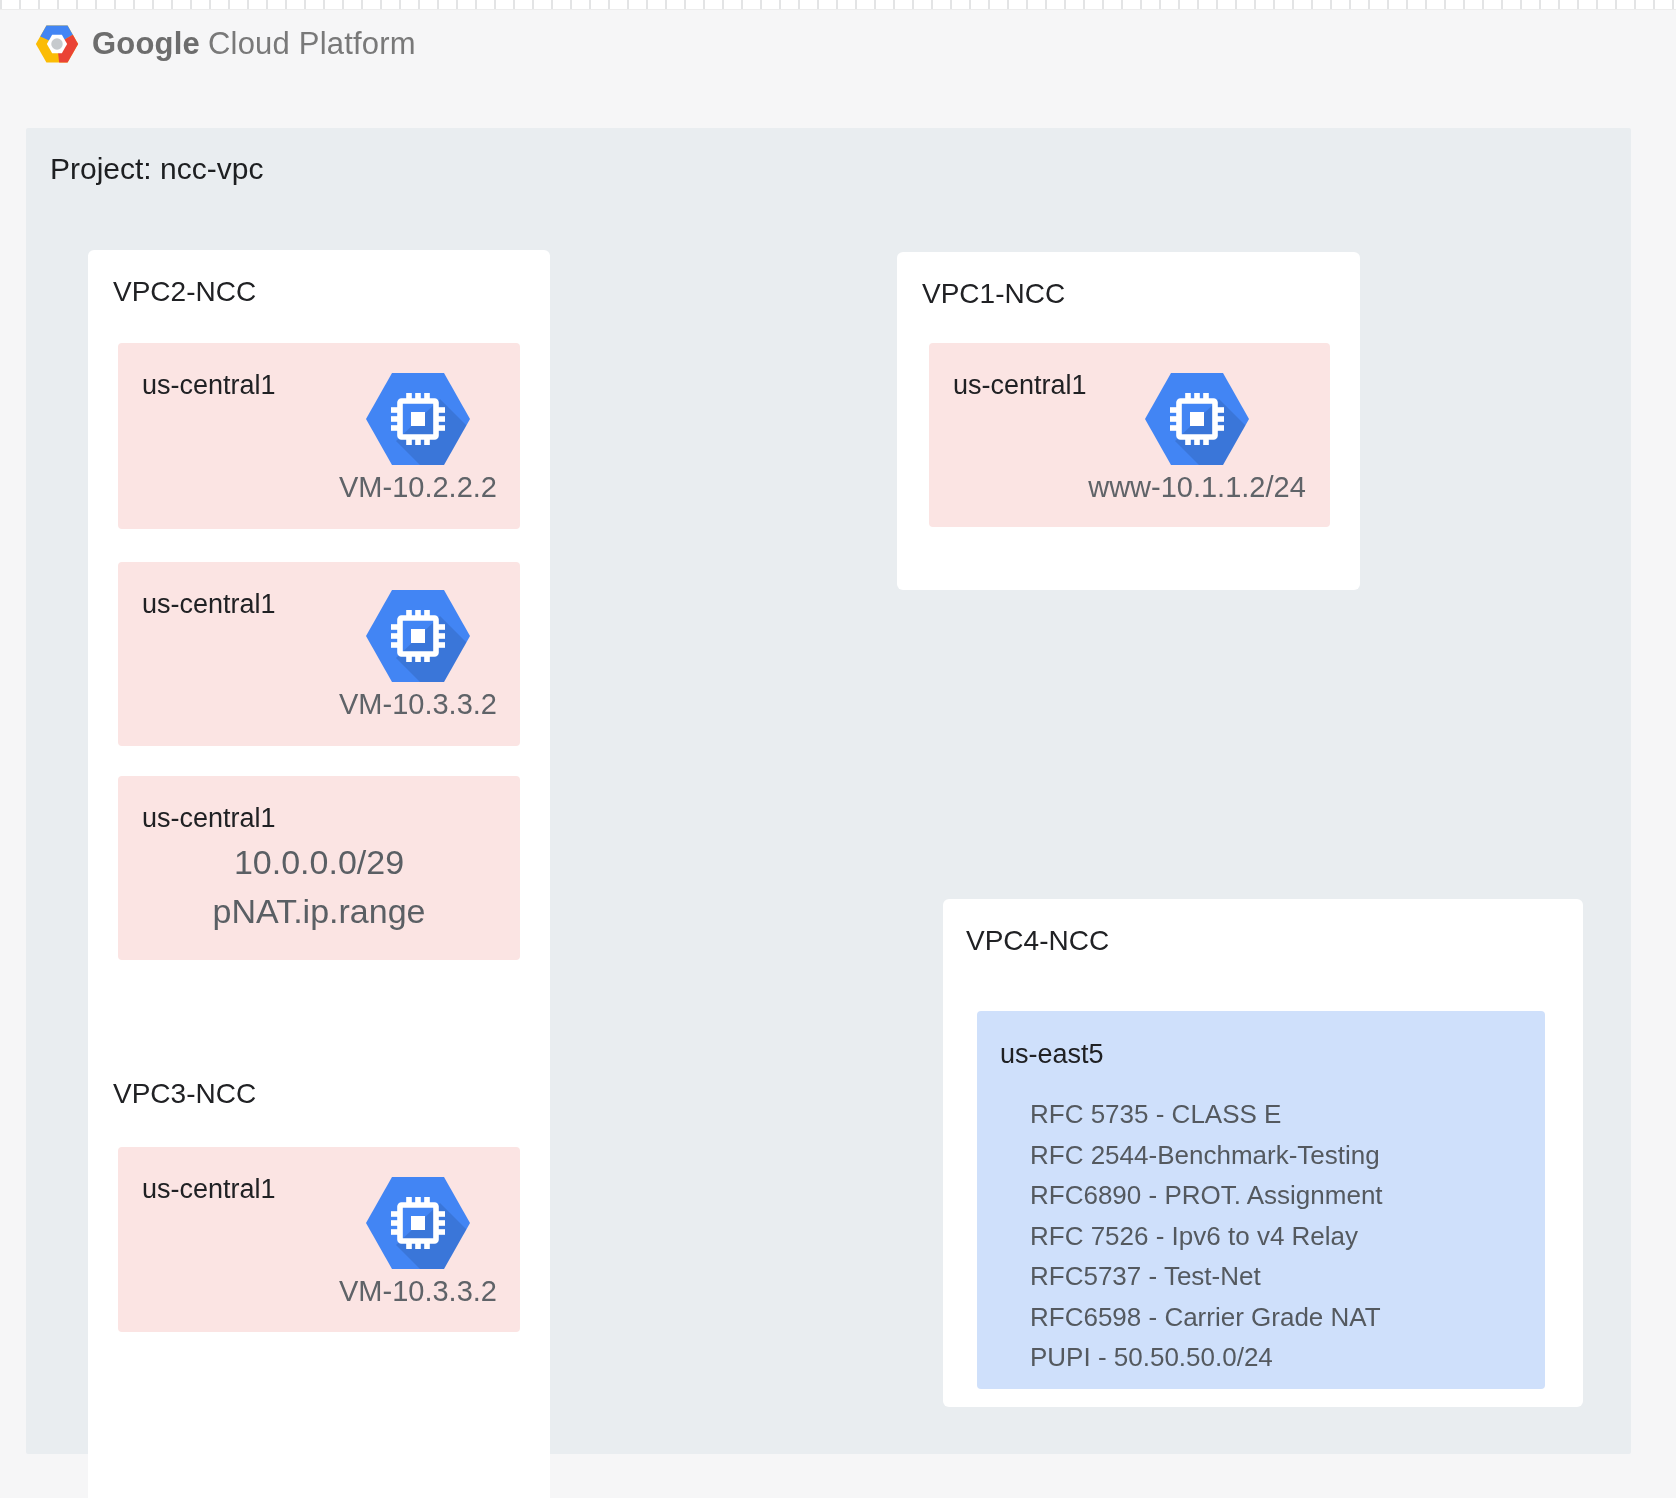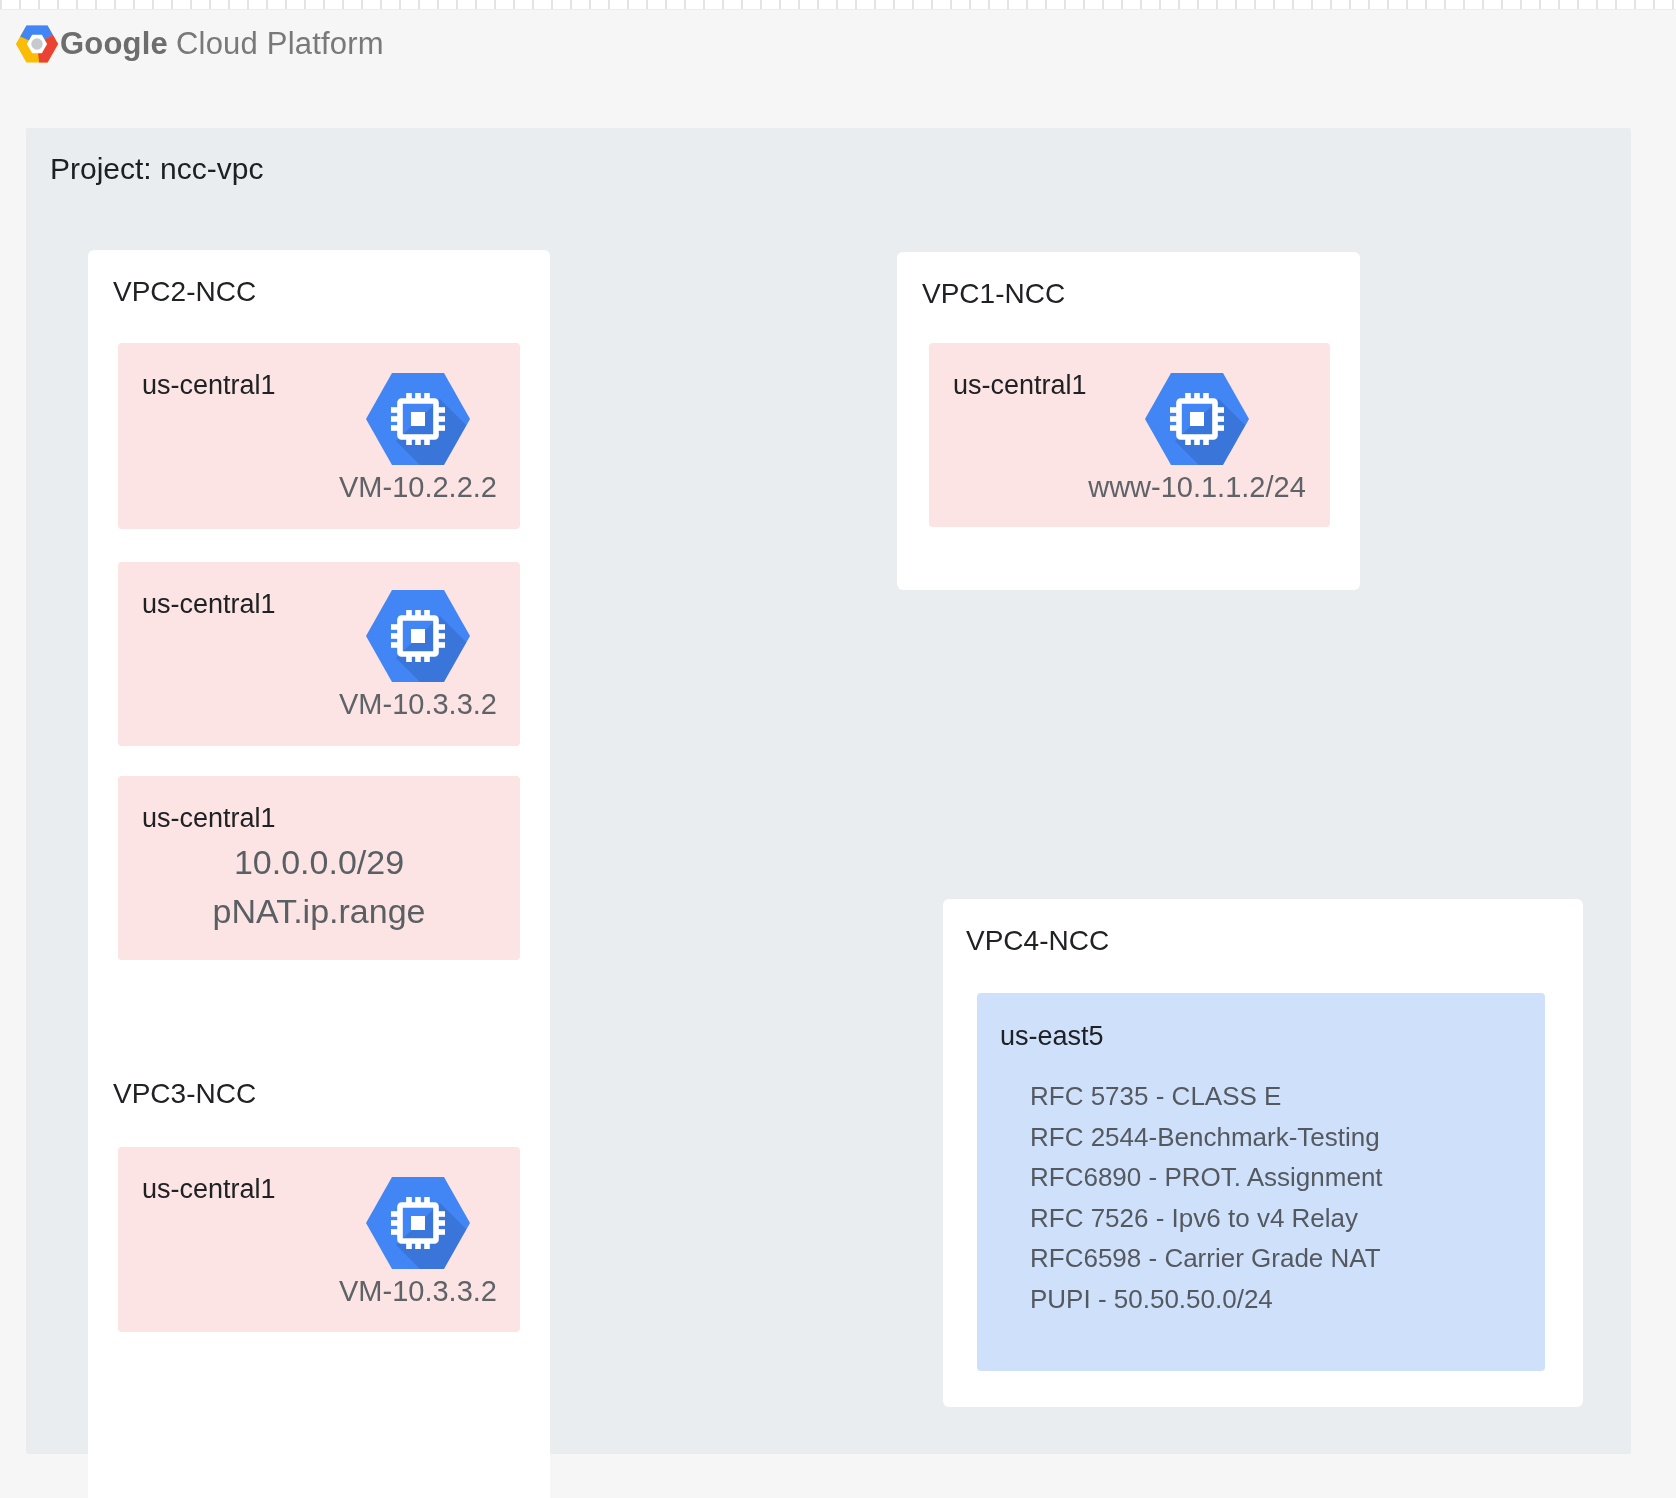--- a/index.html
+++ b/index.html
@@ -8,21 +8,21 @@
     width:1676px;height:1498px;
     background:#f6f6f7;
     font-family:"Liberation Sans", sans-serif;
     overflow:hidden;
   }
   .grid-strip{
     position:absolute;left:0;top:0;width:1676px;height:9px;
     background:repeating-linear-gradient(90deg,#e3e4e5 0 2px,#ffffff 2px 19px);
     border-bottom:1px solid #ececec;
   }
-  .logo{position:absolute;left:14px;top:22px;display:flex;align-items:center;}
+  .logo{position:absolute;left:34px;top:22px;display:flex;align-items:center;gap:12px;}
   .logo-text{font-size:31px;color:#737373;letter-spacing:.2px;white-space:nowrap;}
   .logo-text .primary{font-weight:700;color:#6d6d6d;margin-right:8px;}
   .logo-text .secondary{font-weight:400;color:#797979;}
   .project{
     position:absolute;left:26px;top:128px;width:1605px;height:1326px;
     background:#e9edf0;border-radius:2px;
   }
   .project-label{position:absolute;left:50px;top:152px;font-size:30px;color:#1d1f21;}
   .vpc-card{position:absolute;background:#ffffff;border-radius:6px;}
   .vpc-title{position:absolute;left:25px;top:26px;font-size:28px;color:#202124;}
@@ -148,26 +148,27 @@
             <use href="#ce-icon"></use>
           </svg>
         <div class="vm-label">VM-10.3.3.2</div>
       </div>
     </div>
   </div>
 
   <div class="vpc-card" style="left:943px;top:899px;width:640px;height:508px;">
     <div class="vpc-title" style="left:23px;">VPC4-NCC</div>
 
-    <div class="region blue" style="left:34px;top:94px;width:568px;height:378px;">
+    <div class="region blue" style="left:34px;top:112px;width:568px;height:378px;">
       <div class="region-label" style="left:23px;top:28px;">us-east5</div>
       <div class="rfc-list">
         <div>RFC 5735 - CLASS E</div>
         <div>RFC 2544-Benchmark-Testing</div>
         <div>RFC6890 - PROT. Assignment</div>
         <div>RFC 7526 - Ipv6 to v4 Relay</div>
+        <div>RFC5737 - Test-Net</div>
         <div>RFC6598 - Carrier Grade NAT</div>
         <div>PUPI - 50.50.50.0/24</div>
       </div>
     </div>
   </div>
 
 </div>
 
 </body></html>

